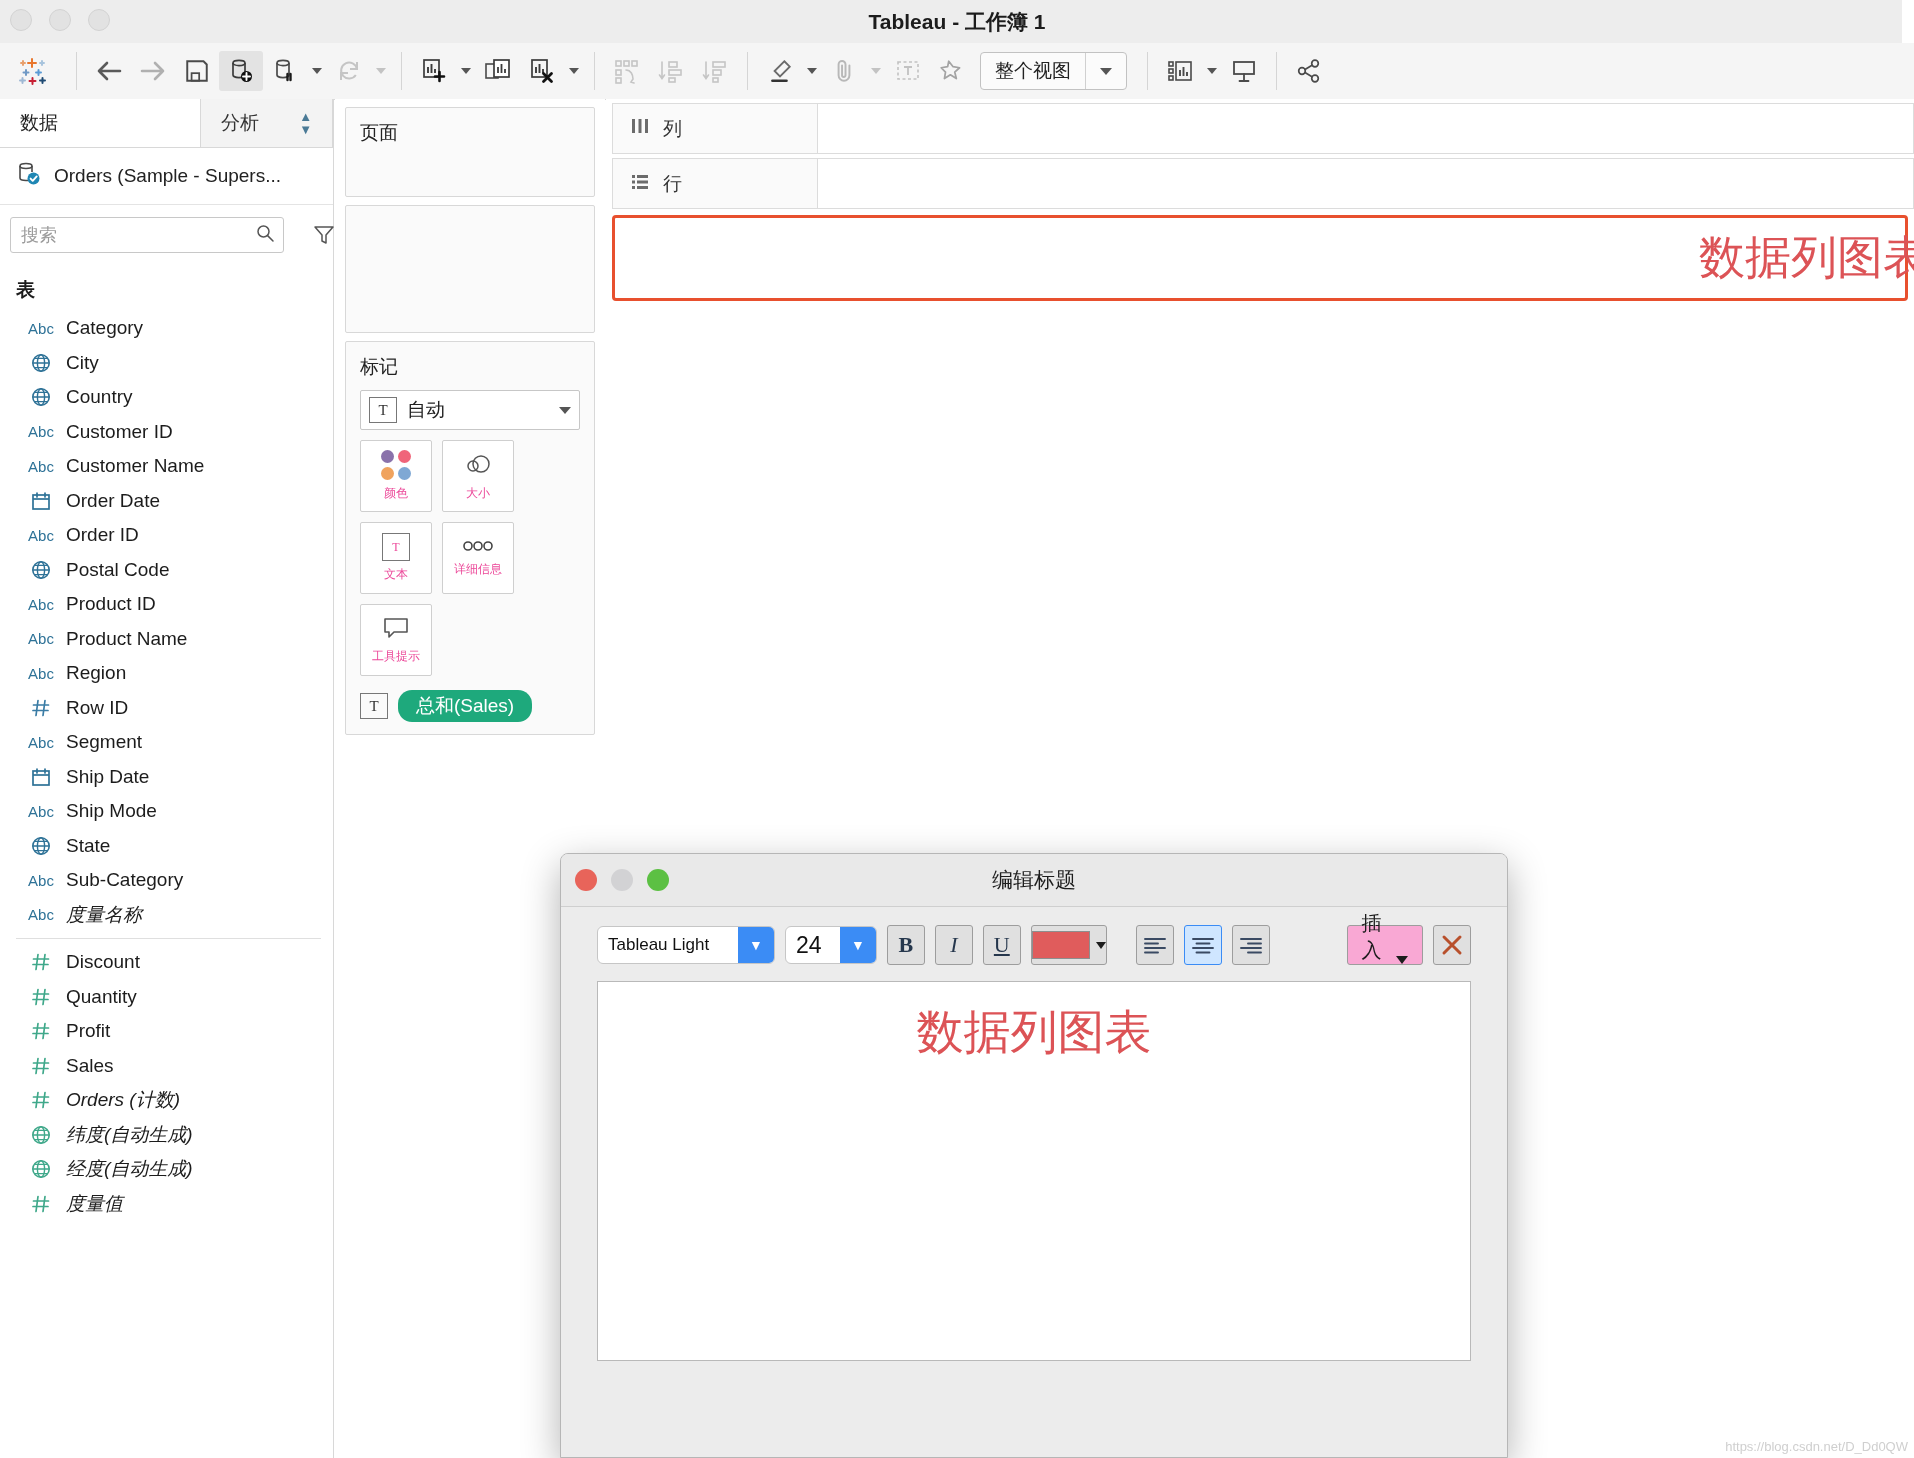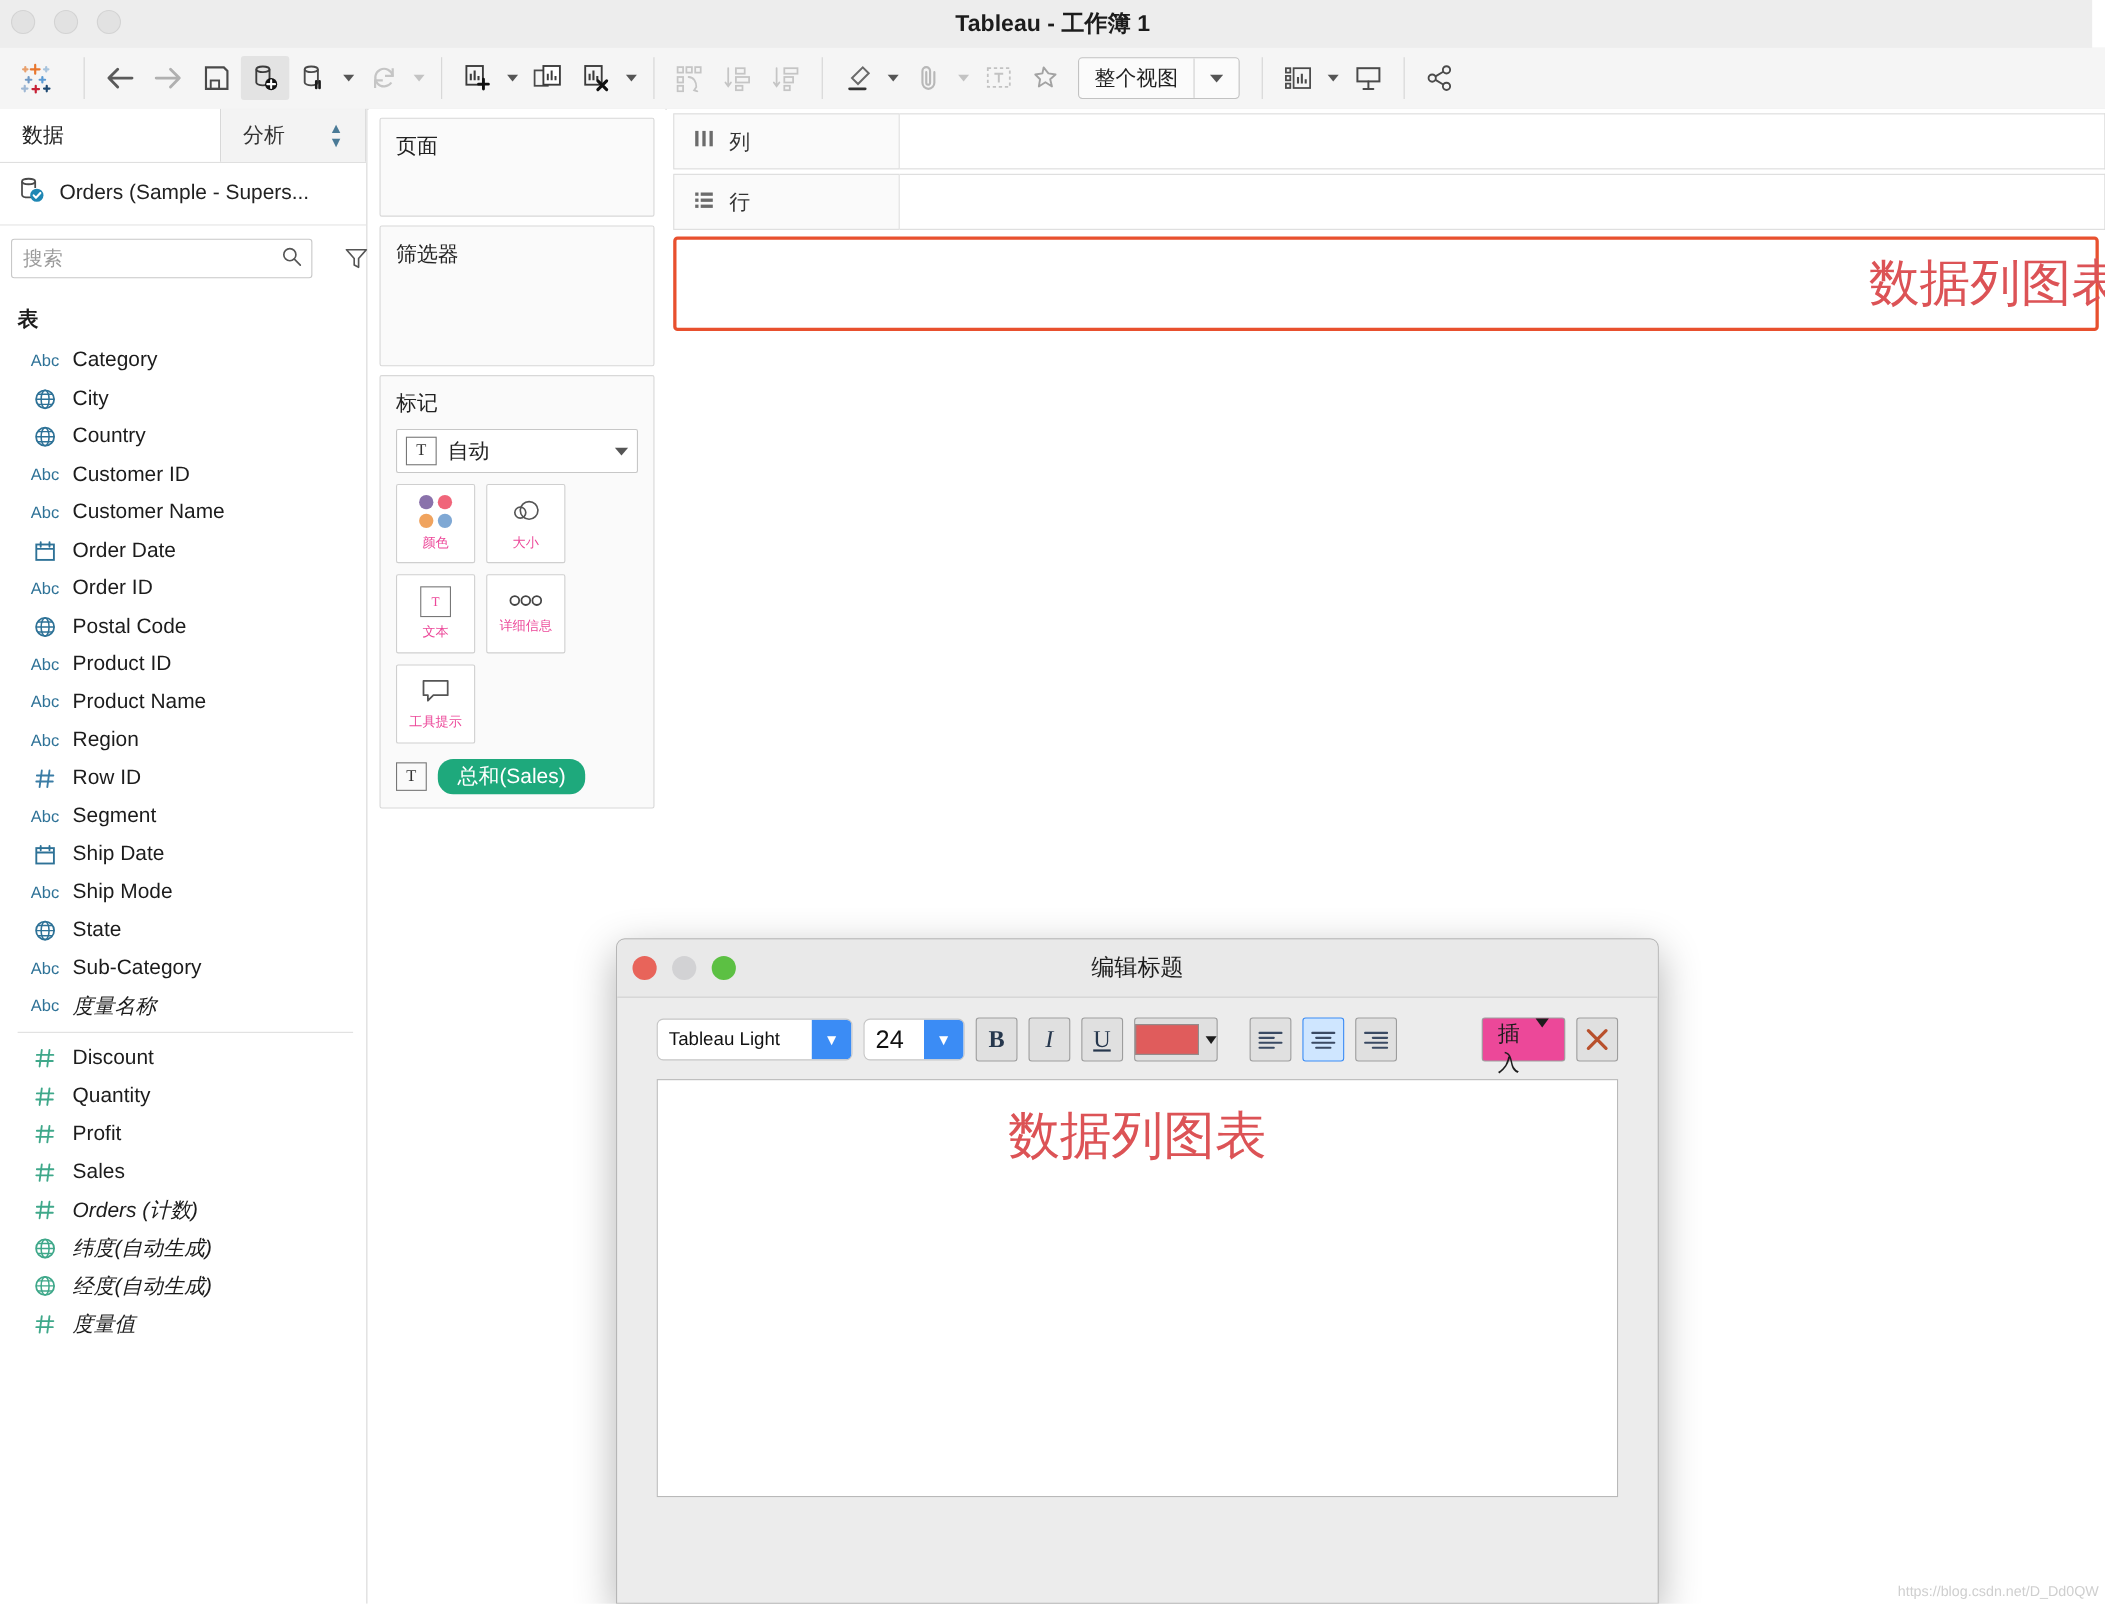--- a/index.html
+++ b/index.html
@@ -176,22 +176,22 @@
   }
   .fbtn.on{background:#cfe6ff;border-color:#3b8cf5;}
   .colorbtn{
     width:94px;height:38px;border:1px solid #9d9d9d;background:#e0e0e0;border-radius:3px;
     display:flex;align-items:center;gap:6px;justify-content:center;cursor:pointer;
   }
   .colorbtn .sw{width:56px;height:26px;border:1px solid #8e8e8e;}
   .colorbtn i{width:0;height:0;border-left:5px solid transparent;border-right:5px solid transparent;border-top:7px solid #1c1c1c;}
   .gap{width:12px;}
   .insert{
-    height:38px;padding:0 14px;border:1px solid #9d9d9d;background:#ec4899;border-radius:3px;
-    display:flex;align-items:flex-start;gap:10px;cursor:pointer;font-size:20px;color:#1c1c1c;margin-left:48px;
+    height:38px;padding:0 14px;border:1px solid #9d9d9d;background:#f9a8d4;border-radius:3px;
+    display:flex;align-items:flex-end;gap:10px;cursor:pointer;font-size:20px;color:#1c1c1c;margin-left:48px;
   }
   .insert i{width:0;height:0;border-left:6px solid transparent;border-right:6px solid transparent;border-top:8px solid #1c1c1c;}
   .xbtn{
     width:48px;height:38px;border:1px solid #9d9d9d;background:#e0e0e0;border-radius:3px;
     display:flex;align-items:center;justify-content:center;cursor:pointer;color:#b8502c;font-size:26px;
   }
   .editor{
     margin:16px 36px 0;height:380px;background:#fff;border:1px solid #b9b9b9;
     display:flex;justify-content:center;padding-top:22px;box-sizing:border-box;
   }
@@ -710,21 +710,20 @@
   </div>
 
   <div class="midcol">
 
     <div class="card" id="pages-card">
       <div class="card-h">页面</div>
       <div class="card-body"></div>
     </div>
 
     <div class="card" id="filters-card">
-      <div class="card-h">筛选器</div>
       <div class="card-body"></div>
     </div>
 
     <div class="card" id="marks-card">
       <div class="card-h">标记</div>
 
       <div class="mark-type">
         <span class="tbox">T</span>
         <span>自动</span>
         <span class="car">

